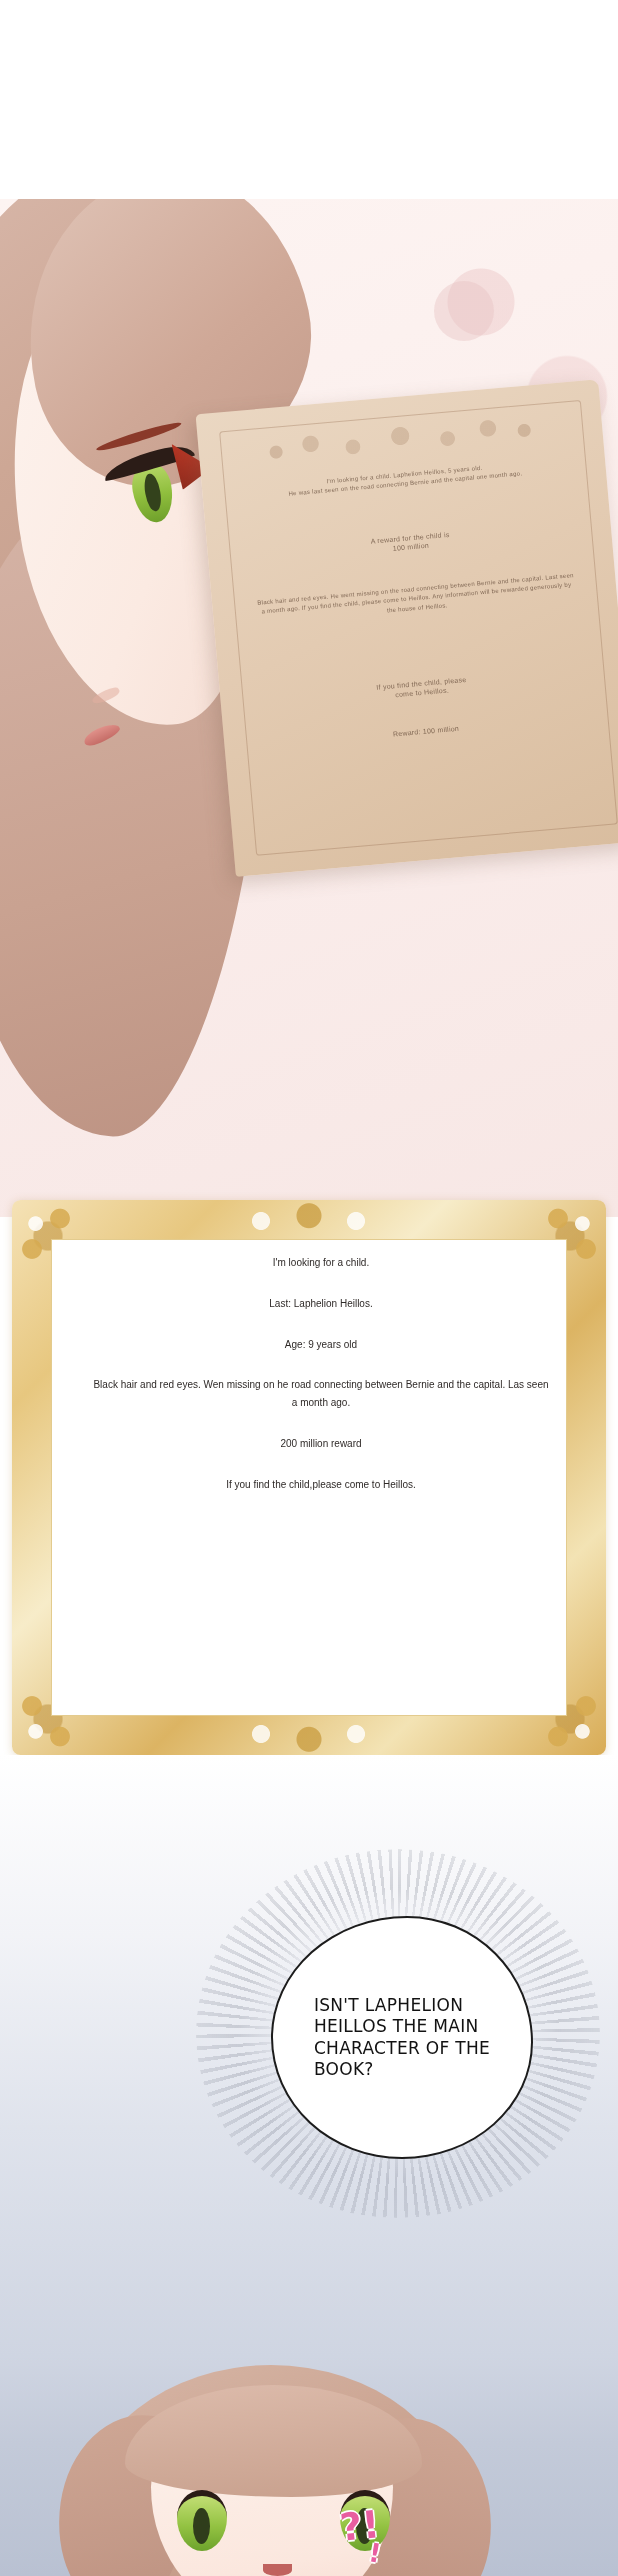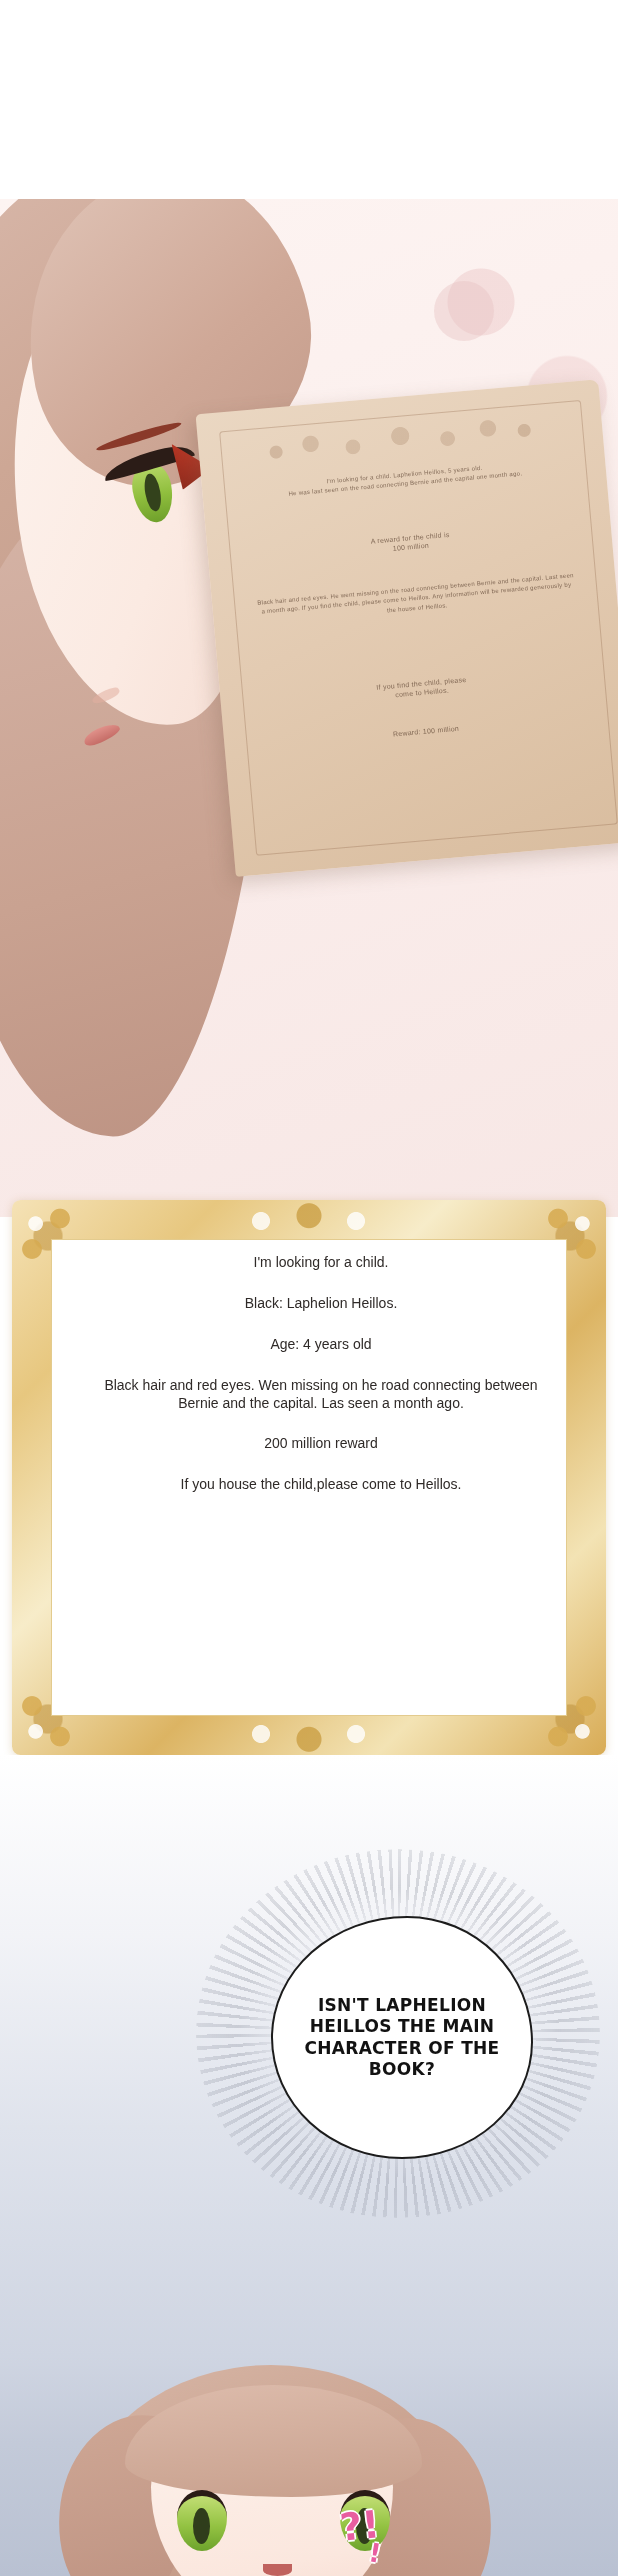--- a/index.html
+++ b/index.html
@@ -220,21 +220,21 @@
       radial-gradient(circle at 129px 19px, rgba(255,255,255,.8) 0 8.6px, transparent 9.4px);
   }
   .edge-orn-top { top: 1.7px; }
   .edge-orn-bottom { bottom: 1.7px; transform: scaleY(-1); }
 
   .flyer-text {
     position: absolute;
     left: 57px; right: 57px; top: 53px;
     text-align: center;
     color: #2f2a28;
-    font-size: 14px;
+    font-size: 10px;
     line-height: 19px;
     margin-left: 24px;
   }
   .flyer-line { margin: 0 0 22px 0; }
   .flyer-line.desc { line-height: 18px; }
   .flyer-line.last { margin-bottom: 0; }
 
   
   .panel-burst {
     position: absolute;
@@ -261,25 +261,24 @@
     width: 258px; height: 239px;
     background: #ffffff;
     border: 2.6px solid #1c1c1c;
     border-radius: 52% 48% 50% 50% / 50% 52% 48% 50%;
     display: flex;
     align-items: center;
     justify-content: center;
   }
   .speech-text {
     font-family: "DejaVu Sans", sans-serif;
-    font-weight: 700;
+    font-weight: 400;
     font-size: 17px;
     line-height: 21.5px;
     letter-spacing: 0.3px;
-    text-align: center;
     color: #121212;
     padding: 0 22px;
     white-space: pre-line;
   }
 
   
   .panel-closeup {
     position: absolute;
     left: 0; top: 2356px;
     width: 618px; height: 220px;
@@ -417,25 +416,25 @@
     <div class="flyer-frame">
       <div class="corner-orn corner-tl"></div>
       <div class="corner-orn corner-tr"></div>
       <div class="corner-orn corner-bl"></div>
       <div class="corner-orn corner-br"></div>
       <div class="edge-orn-top"></div>
       <div class="edge-orn-bottom"></div>
       <div class="flyer-inner"></div>
       <div class="flyer-text">
         <p class="flyer-line">I'm looking for a child.</p>
-        <p class="flyer-line">Black: Laphelion Heillos.</p>
-        <p class="flyer-line">Age: 4 years old</p>
+        <p class="flyer-line">Last: Laphelion Heillos.</p>
+        <p class="flyer-line">Age: 9 years old</p>
         <p class="flyer-line desc">Black hair and red eyes. Wen missing on he road connecting between Bernie and the capital. Las seen a month ago.</p>
         <p class="flyer-line">200 million reward</p>
-        <p class="flyer-line last">If you house the child,please come to Heillos.</p>
+        <p class="flyer-line last">If you find the child,please come to Heillos.</p>
       </div>
     </div>
   </div>
 
   <div class="panel-burst">
     <div class="burst-rays"></div>
     <div class="speech-bubble">
       <div class="speech-text">ISN'T LAPHELION
 HEILLOS THE MAIN
 CHARACTER OF THE

